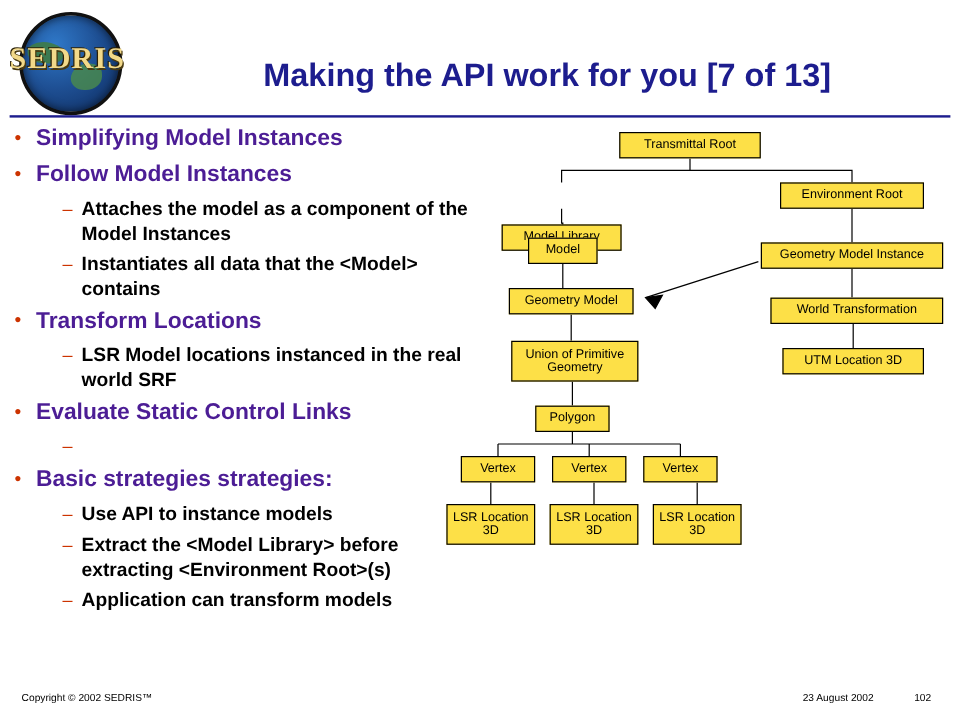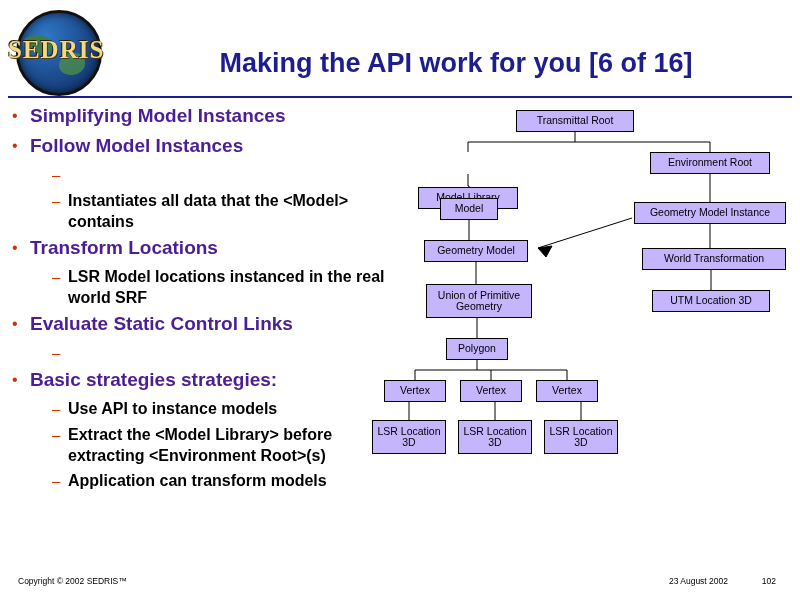--- a/index.html
+++ b/index.html
@@ -151,21 +151,21 @@
     height: 370px;
   }
   .diagram svg {
     position: absolute;
     left: 0; top: 0;
   }
   .node {
     position: absolute;
     box-sizing: border-box;
     border: 1px solid #000;
-    background: #c4b5fd;
+    background: #fde047;
     font-size: 10.5px;
     color: #000;
     text-align: center;
     display: flex;
     align-items: center;
     justify-content: center;
     line-height: 11.5px;
     padding: 1px 3px;
   }
 
@@ -204,34 +204,35 @@
 </head>
 <body>
 
 <div class="slide">
 
   <div class="logo">
     <div class="globe"></div>
     <div class="wordmark">SEDRIS</div>
   </div>
 
-  <div class="slide-title">Making the API work for you [6 of 16]</div>
+  <div class="slide-title">Making the API work for you [7 of 13]</div>
   <div class="title-rule"></div>
 
   <div class="bullets">
     <div class="b1">
       <span class="mark">•</span>
       <span class="txt">Simplifying Model Instances</span>
     </div>
     <div class="b1">
       <span class="mark">•</span>
       <span class="txt">Follow Model Instances</span>
     </div>
     <div class="b2">
       <span class="mark">–</span>
+      <span class="txt">Attaches the model as a component of the Model Instances</span>
     </div>
     <div class="b2">
       <span class="mark">–</span>
       <span class="txt">Instantiates all data that the &lt;Model&gt; contains</span>
     </div>
     <div class="b1">
       <span class="mark">•</span>
       <span class="txt">Transform Locations</span>
     </div>
     <div class="b2">

